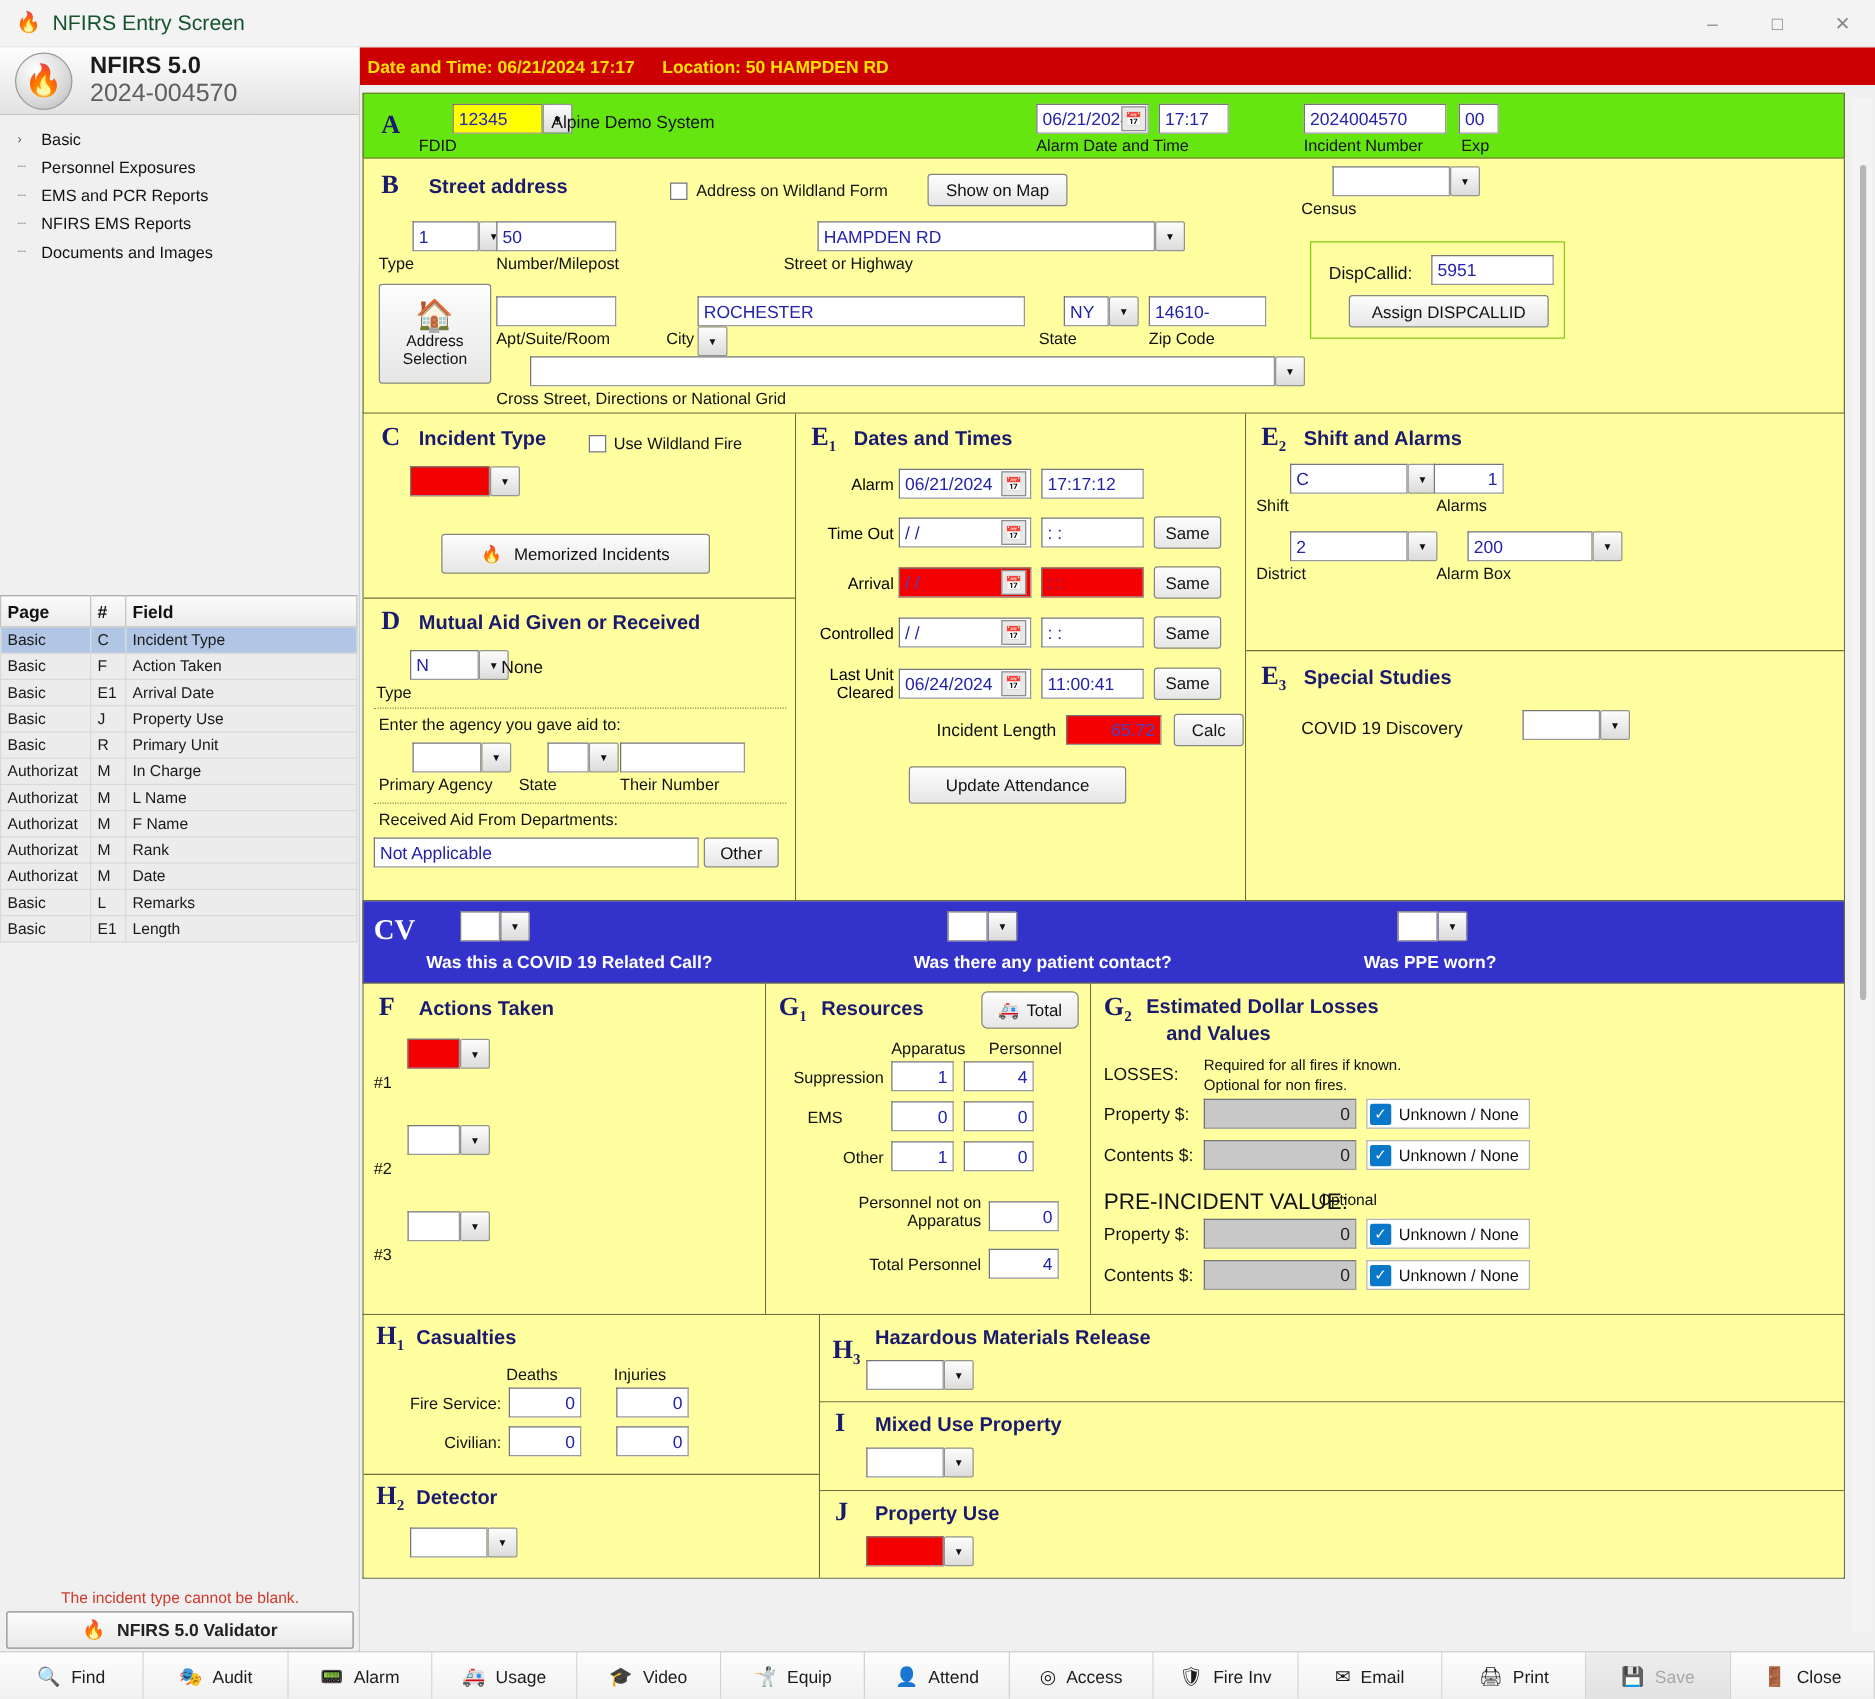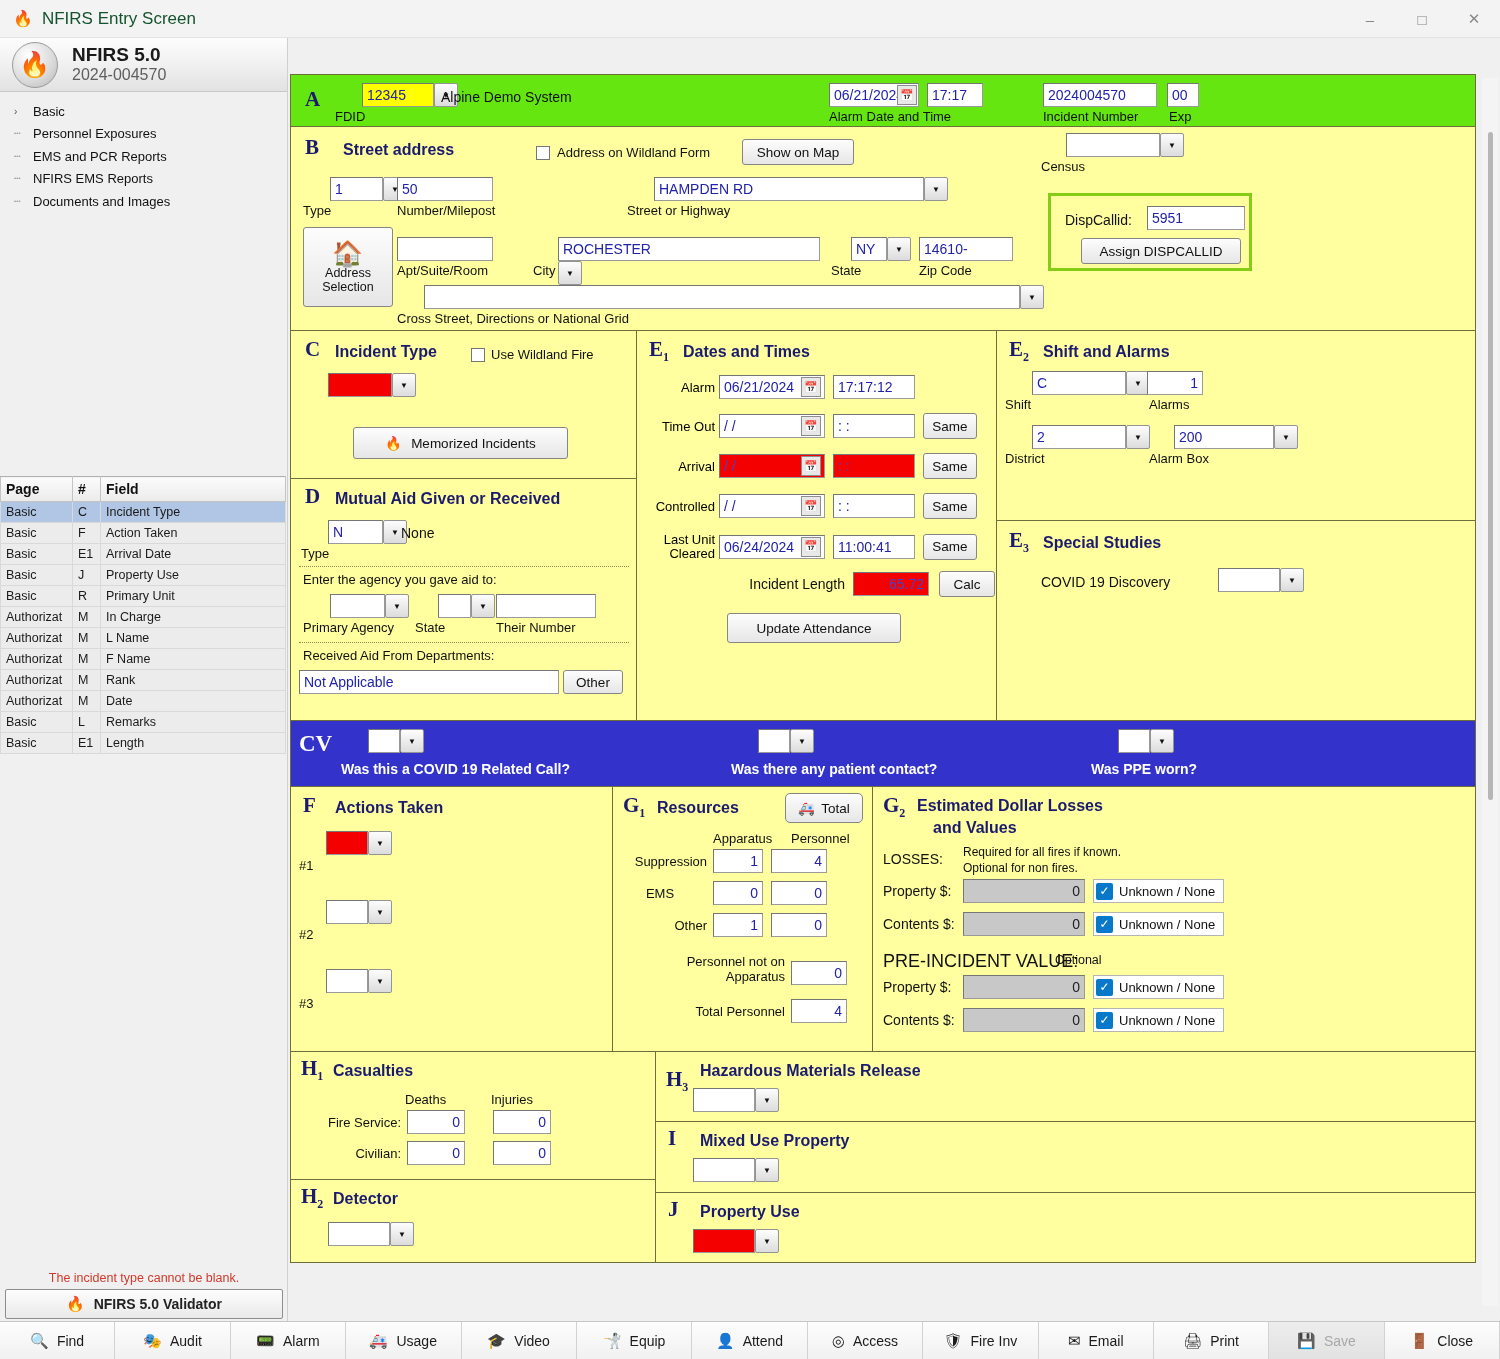--- a/index.html
+++ b/index.html
@@ -40,21 +40,21 @@
   }
   .logo-circle {
     width:46px; height:46px; border-radius:50%;
     background:radial-gradient(circle at 35% 30%,#ffffff,#d8d8d8 62%,#b4b4b4 100%);
     border:1px solid #9a9a9a;
     display:flex; align-items:center; justify-content:center;
     font-size:25px; flex:none;
   }
   #sb-head .txt { margin-left:14px; line-height:1.05; }
   #sb-head .t1 { font-size:19px; font-weight:bold; color:#1a1a1a; }
-  #sb-head .t2 { font-size:16px; color:#5e5e5e; margin-top:2px; }
+  #sb-head .t2 { font-size:20px; color:#5e5e5e; margin-top:2px; }
 
   
   #tree { padding:8px 0 0 0; background:#f0f0f0; }
   .tnode { height:22.5px; display:flex; align-items:center; font-size:14px; color:#111; padding-left:14px; }
   .tnode .chev { width:14px; color:#555; font-size:10px; }
   .tnode .dash { width:14px; color:#888; font-size:11px; letter-spacing:-1px; }
   .tnode .lbl { margin-left:5px; }
 
   
   #fieldtbl { position:absolute; top:438px; left:0; width:288px; }
@@ -313,20 +313,27 @@
       <div id="val-msg">The incident type cannot be blank.</div>
       <div id="val-btn">
         <span class="fl">🔥</span>
         <span>NFIRS 5.0 Validator</span>
       </div>
     </div>
   </div>
 
   <div id="content">
 
+    <div id="banner">
+      <span>Date and Time:</span>&nbsp;
+      <span>06/21/2024  17:17</span>
+      <span class="sp"></span>
+      <span>Location:</span>&nbsp;
+      <span>50 HAMPDEN RD</span>
+    </div>
 
     <div id="formpane">
       <div id="form">
 
         <div id="secA" class="sect">
           <span class="sectletter abs" style="left:14px; top:12px;">A</span>
           <div class="combo abs" style="left:44px; top:8px;">
             <div class="tf yellow" style="width:72px;">12345</div>
             <div class="ddbtn">▼</div>
           </div>
@@ -400,21 +407,21 @@
 
           <div class="tf abs" style="left:628px; top:110px; width:94px;">14610-</div>
           <span class="lbl abs" style="left:628px; top:136px;">Zip Code</span>
 
           <div class="combo abs" style="left:106px; top:158px;">
             <div class="tf" style="width:596px;"></div>
             <div class="ddbtn">▼</div>
           </div>
           <span class="lbl abs" style="left:106px; top:184px;">Cross Street, Directions or National Grid</span>
 
-          <div class="abs" style="left:757px; top:66px; width:204px; height:78px; border:3px solid #84cc16;">
+          <div class="abs" style="left:757px; top:66px; width:204px; height:78px; border:1px solid #84cc16;">
             <span class="lbl abs" style="left:14px; top:16px; font-size:14px;">DispCallid:</span>
             <div class="tf abs" style="left:96px; top:10px; width:98px;">5951</div>
             <div class="btn abs" style="left:30px; top:42px; width:160px; height:26px;">Assign DISPCALLID</div>
           </div>
         </div>
 
         <div id="midband" class="sect" style="border-top:none;">
 
           <div id="secC_D">
             <div class="abs" style="left:0; top:0; width:346px; height:148px; border-bottom:1px solid #6e6e3a;">

